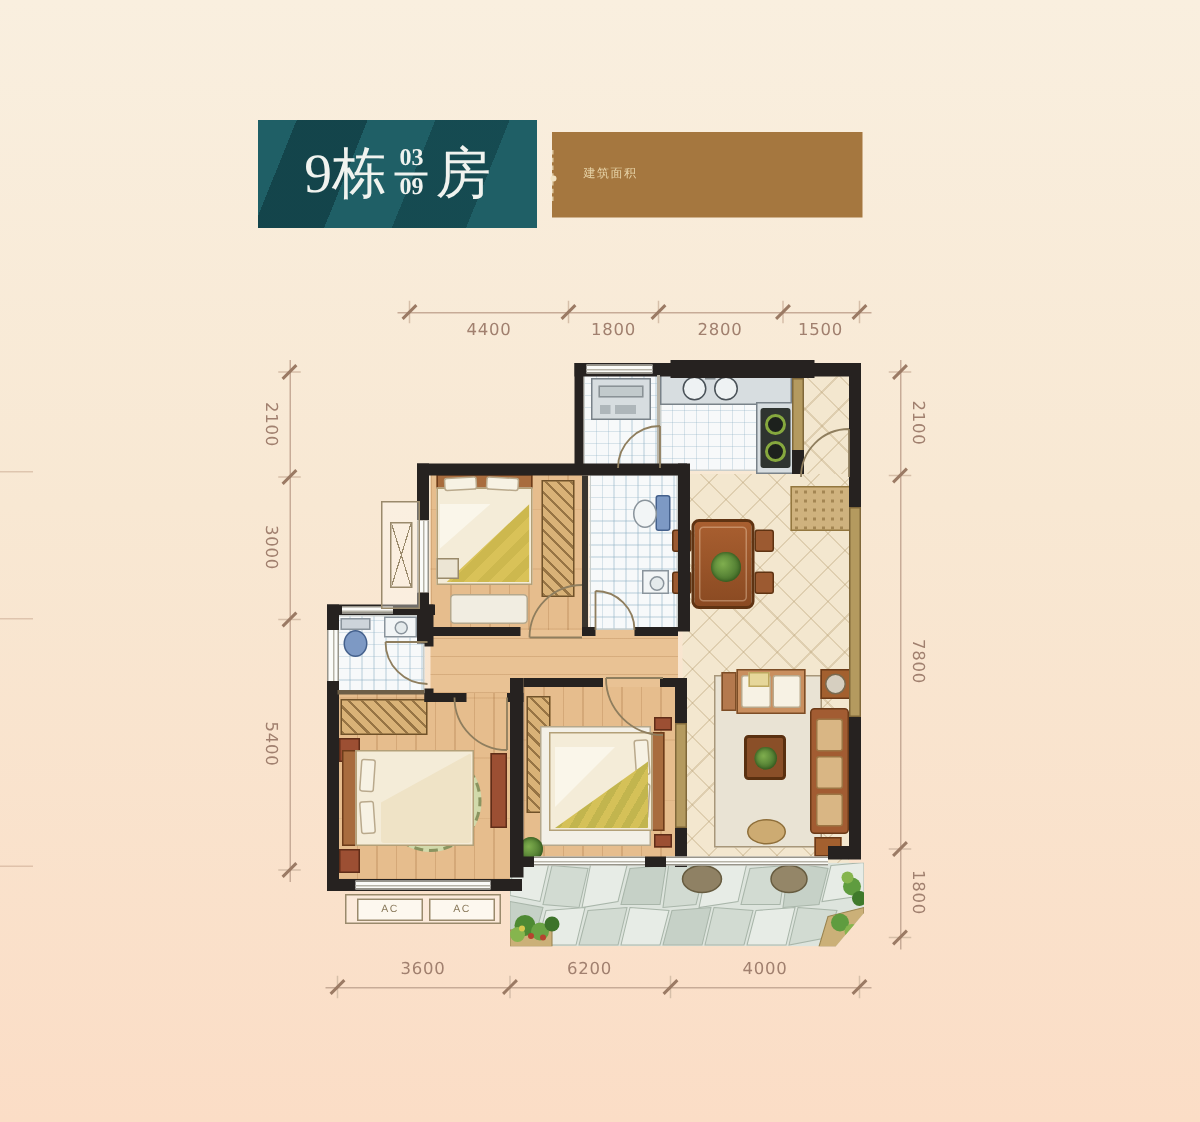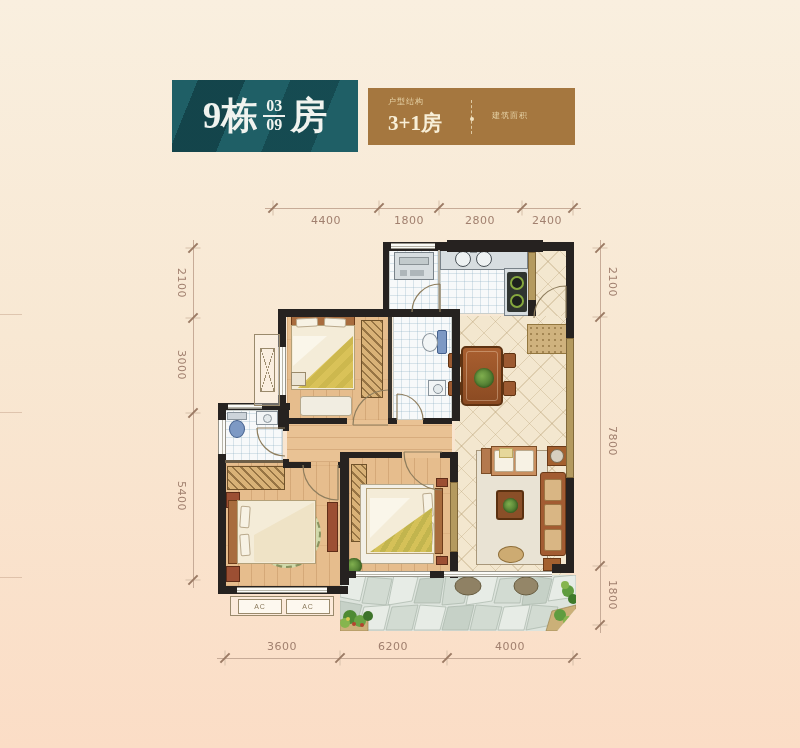--- a/index.html
+++ b/index.html
@@ -48,21 +48,21 @@
   .stub-h{position:absolute;width:15px;height:1px;background:#d6bfa9;transform:translate(-50%,-50%)}
   .dim{position:absolute;color:#a1806f;font-size:11px;letter-spacing:.5px;font-family:"DejaVu Sans",sans-serif;white-space:nowrap}
   .hd{transform:translate(-50%,-50%)}
   .vd{transform:translate(-50%,-50%) rotate(90deg)}
   
   .teal{position:absolute;left:172px;top:80px;width:186px;height:72px;background:#1f5f66;
     display:flex;align-items:center;justify-content:center;color:#f0f3ef;font-family:"Liberation Serif",serif;overflow:hidden}
   .teal::before{content:"";position:absolute;inset:0;background:
     linear-gradient(112deg,rgba(8,42,48,0) 12%,rgba(8,42,48,.5) 12%,rgba(8,42,48,.5) 34%,rgba(8,42,48,0) 34%),
     linear-gradient(112deg,rgba(10,50,56,0) 55%,rgba(10,50,56,.45) 55%,rgba(10,50,56,.45) 78%,rgba(10,50,56,0) 78%)}
-  .teal .big{font-size:37px;font-weight:bold;position:relative;z-index:1}
+  .teal .big{font-size:37px;font-weight:normal;position:relative;z-index:1}
   .frac{display:inline-flex;flex-direction:column;align-items:center;margin:0 5px;position:relative;z-index:1;font-weight:bold}
   .frac .n{font-size:16px;line-height:1.05;padding:0 3px}
   .frac .n1{border-bottom:2px solid #eef1ee}
   .bronze{position:absolute;left:368px;top:88px;width:207px;height:57px;background:#a5773f;
     display:flex;align-items:center;color:#f8efd7;font-family:"Liberation Serif",serif}
   .bcol{flex:1;padding-left:20px}
   .blabel{font-size:8px;color:#e6d2a6;letter-spacing:1px;margin-bottom:2px;font-family:"Liberation Sans",sans-serif}
   .bval{font-size:21px;font-weight:bold}
   .bdiv{width:0;border-left:1px dashed rgba(242,228,196,.75);height:34px;position:relative}
   .bdiv::after{content:"";position:absolute;left:-2.5px;top:50%;width:4px;height:4px;border-radius:50%;background:#f2e4c4}
@@ -84,24 +84,20 @@
   <div class="teal">
     <span class="big">9栋</span>
     <span class="frac">
       <span class="n n1">03</span>
       <span class="n">09</span>
     </span>
     <span class="big">房</span>
   </div>
 
   <div class="bronze">
-    <div class="bcol">
-      <div class="blabel">户型结构</div>
-      <div class="bval">3+1房</div>
-    </div>
     <div class="bdiv"></div>
     <div class="bcol">
       <div class="blabel">建筑面积</div>
     </div>
   </div>
 
   <div class="b tile-white" style="left:389px;top:248px;width:51px;height:64px"></div>
   <div class="b tile-white" style="left:440px;top:248px;width:90px;height:66px"></div>
   <div class="b tile-beige" style="left:536px;top:250px;width:30px;height:68px"></div>
   <div class="b tile-beige" style="left:455px;top:316px;width:111px;height:260px"></div>
@@ -341,21 +337,21 @@
     <div class="stub-v" style="left:522px;top:208px"></div>
   <div class="stub-v" style="left:573px;top:208px"></div>
   <div class="tick" style="left:273px;top:208px"></div>
     <div class="tick" style="left:379px;top:208px"></div>
   <div class="tick" style="left:439px;top:208px"></div>
     <div class="tick" style="left:522px;top:208px"></div>
   <div class="tick" style="left:573px;top:208px"></div>
   <span class="dim hd" style="left:326px;top:220px">4400</span>
   <span class="dim hd" style="left:409px;top:220px">1800</span>
   <span class="dim hd" style="left:480px;top:220px">2800</span>
-  <span class="dim hd" style="left:547px;top:220px">2400</span>
+  <span class="dim hd" style="left:547px;top:220px">1500</span>
 
   <div class="dline" style="left:217px;top:658px;width:364px;height:1px"></div>
   <div class="stub-v" style="left:225px;top:658px"></div>
     <div class="stub-v" style="left:340px;top:658px"></div>
   <div class="stub-v" style="left:447px;top:658px"></div>
     <div class="stub-v" style="left:573px;top:658px"></div>
   <div class="tick" style="left:225px;top:658px"></div>
     <div class="tick" style="left:340px;top:658px"></div>
   <div class="tick" style="left:447px;top:658px"></div>
     <div class="tick" style="left:573px;top:658px"></div>

